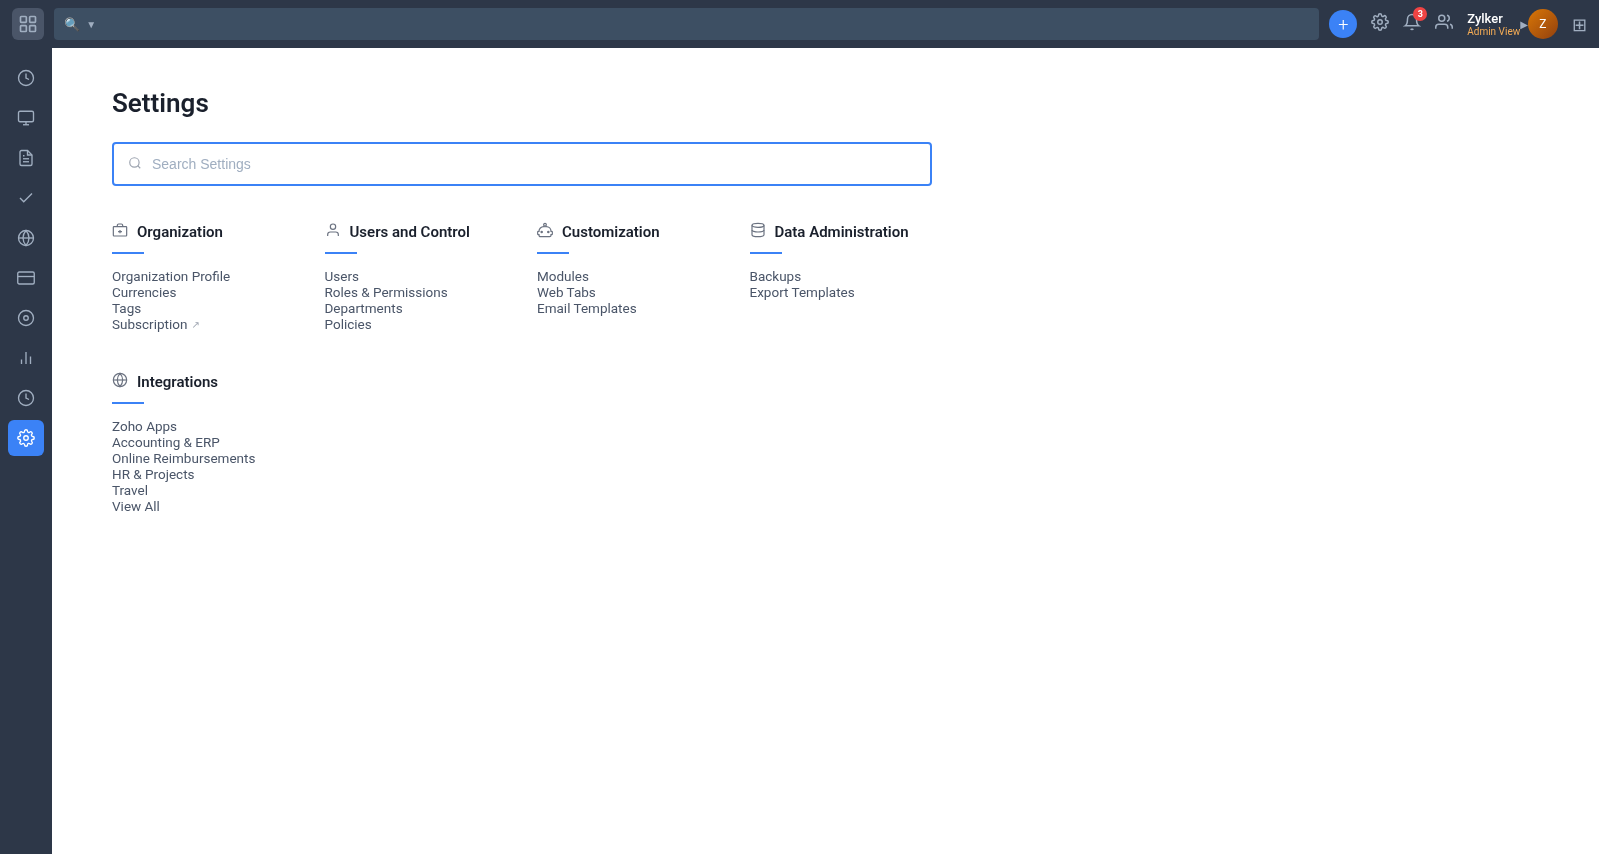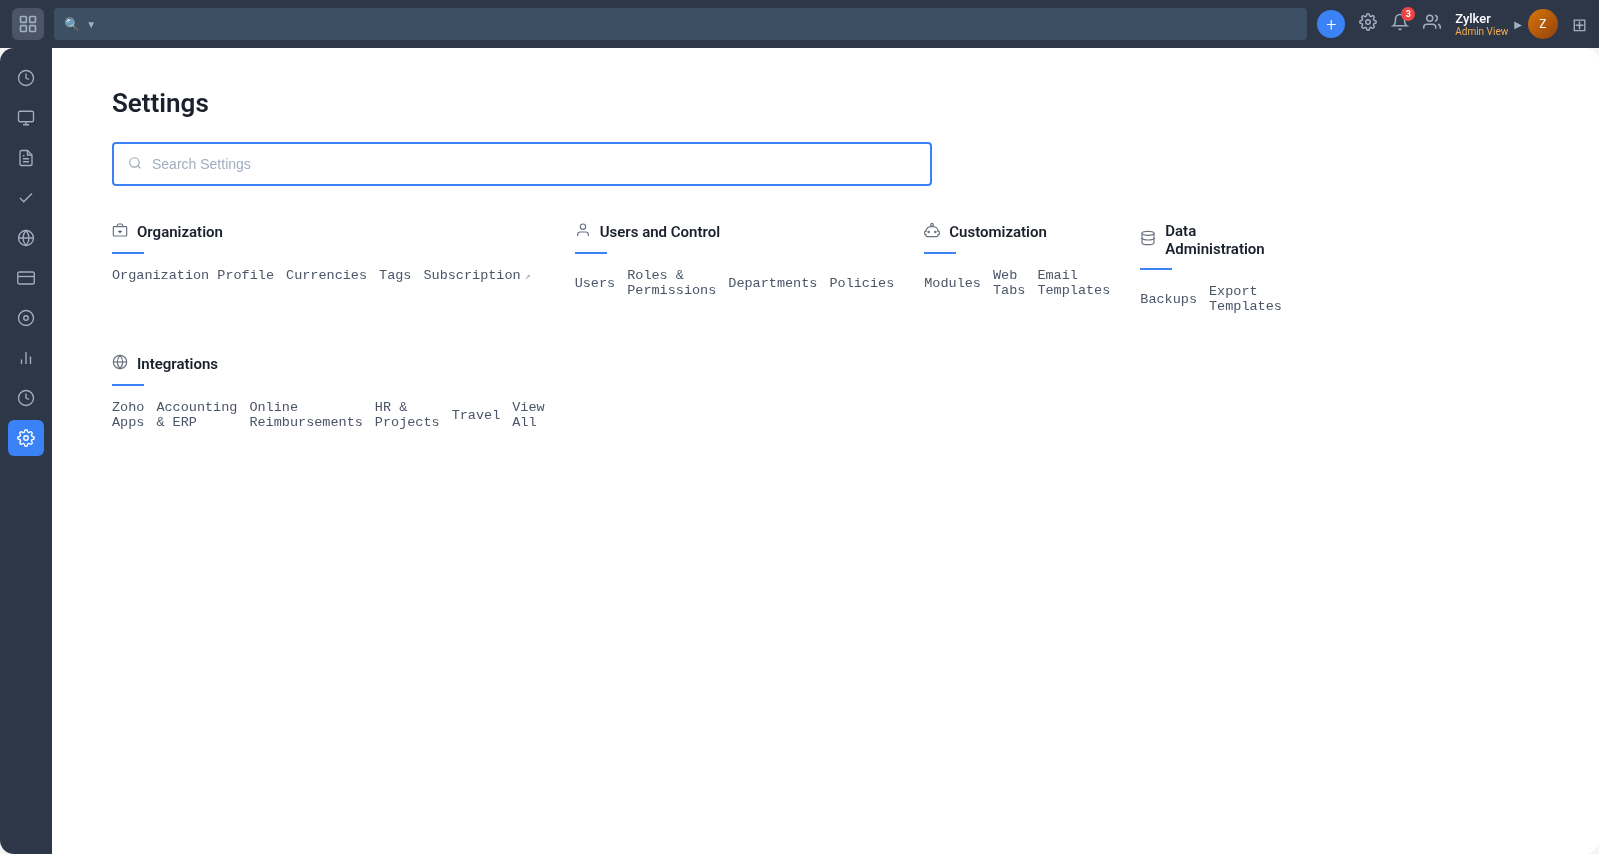--- a/index.html
+++ b/index.html
@@ -64,21 +64,21 @@
       top: -6px; right: -6px;
       background: #ef4444;
       color: white;
       font-size: 9px;
       border-radius: 50%;
       width: 14px; height: 14px;
       display: flex; align-items: center; justify-content: center;
       font-weight: bold;
     }
     .topnav-user {
-      display: flex; align-items: center; gap: 6px; cursor: pointer;
+      display: flex; align-items: center; cursor: pointer;
     }
     .topnav-user-name { color: white; font-size: 13px; font-weight: 500; line-height: 1.2; }
     .topnav-user-role { color: #f6ad55; font-size: 10px; }
     .topnav-user-arrow { color: #a0aec0; font-size: 10px; }
     .topnav-avatar {
       width: 30px; height: 30px;
       border-radius: 50%;
       background: #6b7280;
       overflow: hidden;
       display: flex; align-items: center; justify-content: center;
@@ -89,21 +89,20 @@
       display: flex; align-items: center; justify-content: center;
       color: white; font-size: 12px;
     }
     .topnav-grid-icon { color: #a0aec0; font-size: 18px; cursor: pointer; }
 
     
     .main-layout {
       display: flex;
       flex: 1;
       overflow: hidden;
-      border-radius: 14px;
     }
 
     
     .sidebar {
       width: 52px;
       background: #2d3748;
       display: flex;
       flex-direction: column;
       align-items: center;
       padding: 12px 0;
@@ -180,21 +179,21 @@
       font-weight: 600;
       color: #1a202c;
     }
     .section-divider {
       height: 2px;
       background: #3b82f6;
       width: 32px;
       margin-bottom: 14px;
       margin-left: 0;
     }
-    .section-links { display: flex; flex-direction: row; gap: 12px; font-family: Liberation Mono, monospace; }
+    .section-links { display: flex; flex-direction: column; gap: 0; }
     .section-link {
       font-size: 13.5px;
       color: #4a5568;
       cursor: pointer;
       text-decoration: none;
       display: flex; align-items: center; gap: 4px;
     }
     .external-icon { font-size: 10px; color: #9ca3af; }
   </style>
 </head>

